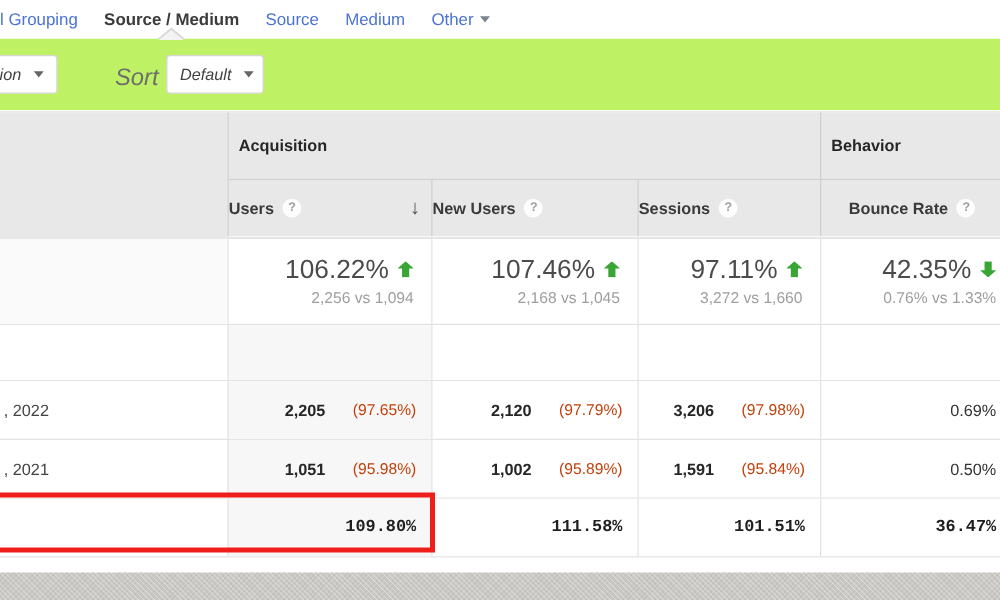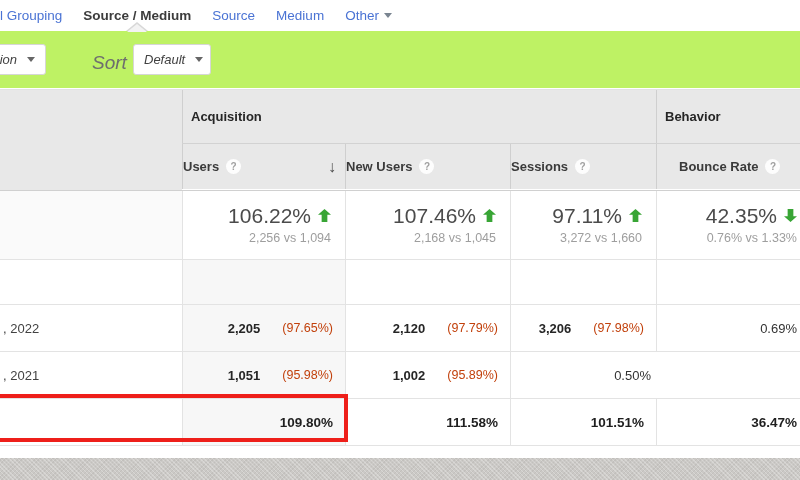--- a/index.html
+++ b/index.html
@@ -80,21 +80,21 @@
 
   .r-blank{height:45px;}
   .shade{background:#f7f7f7;padding-left:28px;}
 
   .r-data{height:47px;}
   .dim-cell{display:flex;align-items:center;padding-left:3px;font-size:13px;color:#424242;}
   .r-data .m-cell{padding-right:12px;}
   .r-data .m-cell.c4{padding-right:69px;}
   .val{font-size:13px;font-weight:bold;color:#262626;}
   .share{font-size:12.5px;color:#c2410c;margin-left:22px;}
-  .r-change .val{font-size:13.5px;color:#1f1f1f;}
+  .r-change .val{font-size:13.5px;color:#1f1f1f;font-family:Liberation Mono, monospace;}
 
   
   .hl-box{
     position:absolute;left:-9px;top:394px;width:357px;height:48px;
     border:4px solid #ee1f1a;z-index:5;pointer-events:none;background:transparent;
   }
 
   
   .bottom-band{
     position:absolute;left:0;top:458px;width:800px;height:22px;
@@ -225,20 +225,24 @@
   <div class="t-row r-data">
     <div class="c0 dim-cell">, 2021</div>
     <div class="m-cell c1 shade">
       <span class="val">1,051</span>
       <span class="share">(95.98%)</span>
     </div>
     <div class="m-cell c2">
       <span class="val">1,002</span>
       <span class="share">(95.89%)</span>
     </div>
+    <div class="m-cell c3">
+      <span class="val">1,591</span>
+      <span class="share">(95.84%)</span>
+    </div>
     <div class="m-cell c4">
       <span class="val" style="font-weight:normal;color:#333;">0.50%</span>
     </div>
   </div>
 
   <div class="t-row r-data r-change">
     <div class="c0 dim-cell"></div>
     <div class="m-cell c1 shade">
       <span class="val">109.80%</span>
     </div>

